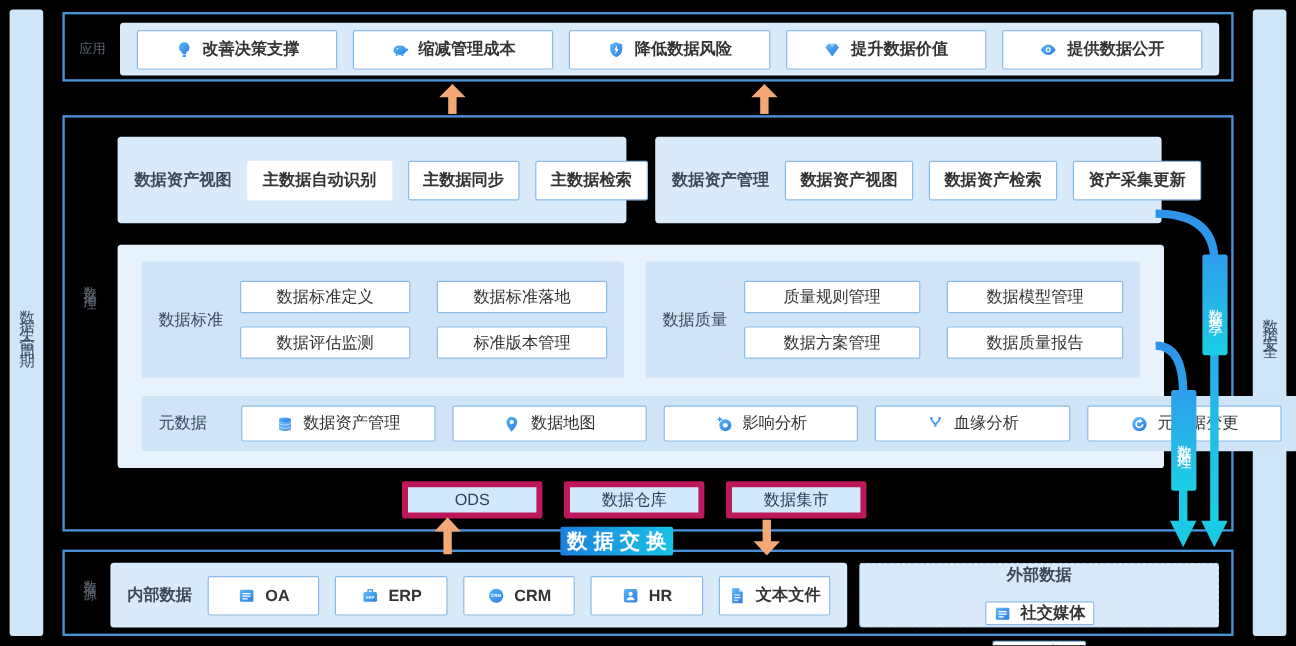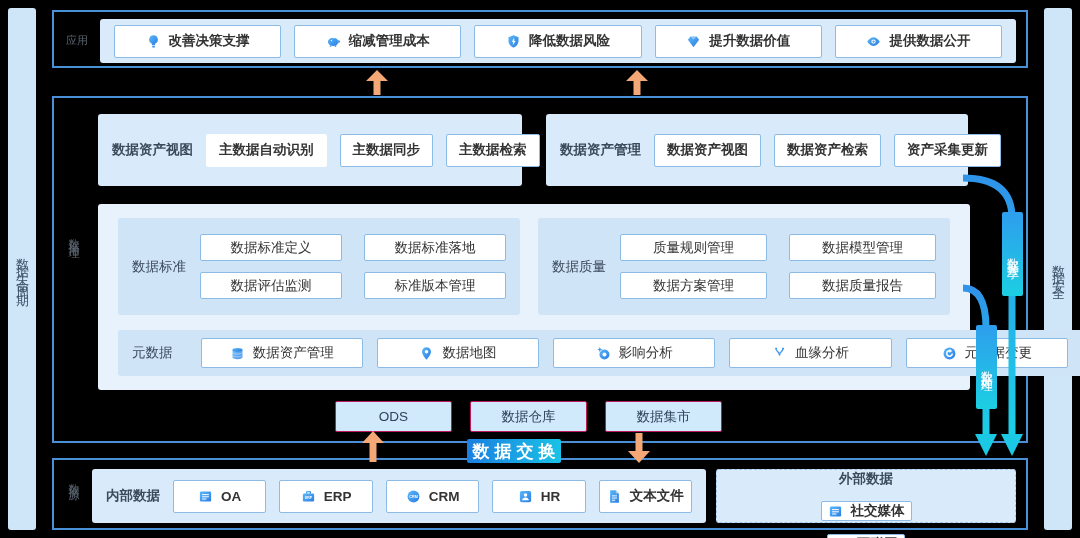--- a/index.html
+++ b/index.html
@@ -28,21 +28,21 @@
   .subpanel .lbl { font-size:13.5px; color:#3b4a5c; white-space:nowrap; flex:none; }
 
   
   .btn { background:#fff; border:1px solid #8cbbe6; border-radius:2px; height:33px;
          display:flex; align-items:center; justify-content:center; gap:8px;
          font-size:13.5px; color:#333; padding:0 12px; white-space:nowrap; cursor:pointer; }
   .btn.flat { border-color:#fff; }
   .btn.grow { flex:1; padding:0 6px; }
   .grid2 { flex:1; display:grid; grid-template-columns:1fr 1fr; gap:11px 22px; }
   .grid2 .btn { height:27px; }
-  .store-btn { position:static; width:117px; height:31px; background:#d0e9fb; border:1px solid #be185d;
+  .store-btn { position:static; width:117px; height:31px; background:#d0e9fb; border:5px solid #be185d;
                border-radius:2px; display:flex; align-items:center; justify-content:center;
                font-size:13.5px; color:#2e4357; cursor:pointer; }
   .store-row { position:absolute; display:flex; gap:18px; }
 
   .ic { width:15px; height:15px; flex:none; }
 
   
   .badge-h { position:absolute; height:24px; background:linear-gradient(90deg,#1b7fe0,#19c2e6);
              border-radius:2px; color:#fff; font-size:17px; font-weight:bold; letter-spacing:5px;
              display:flex; align-items:center; justify-content:center; padding-left:5px; z-index:6; }

